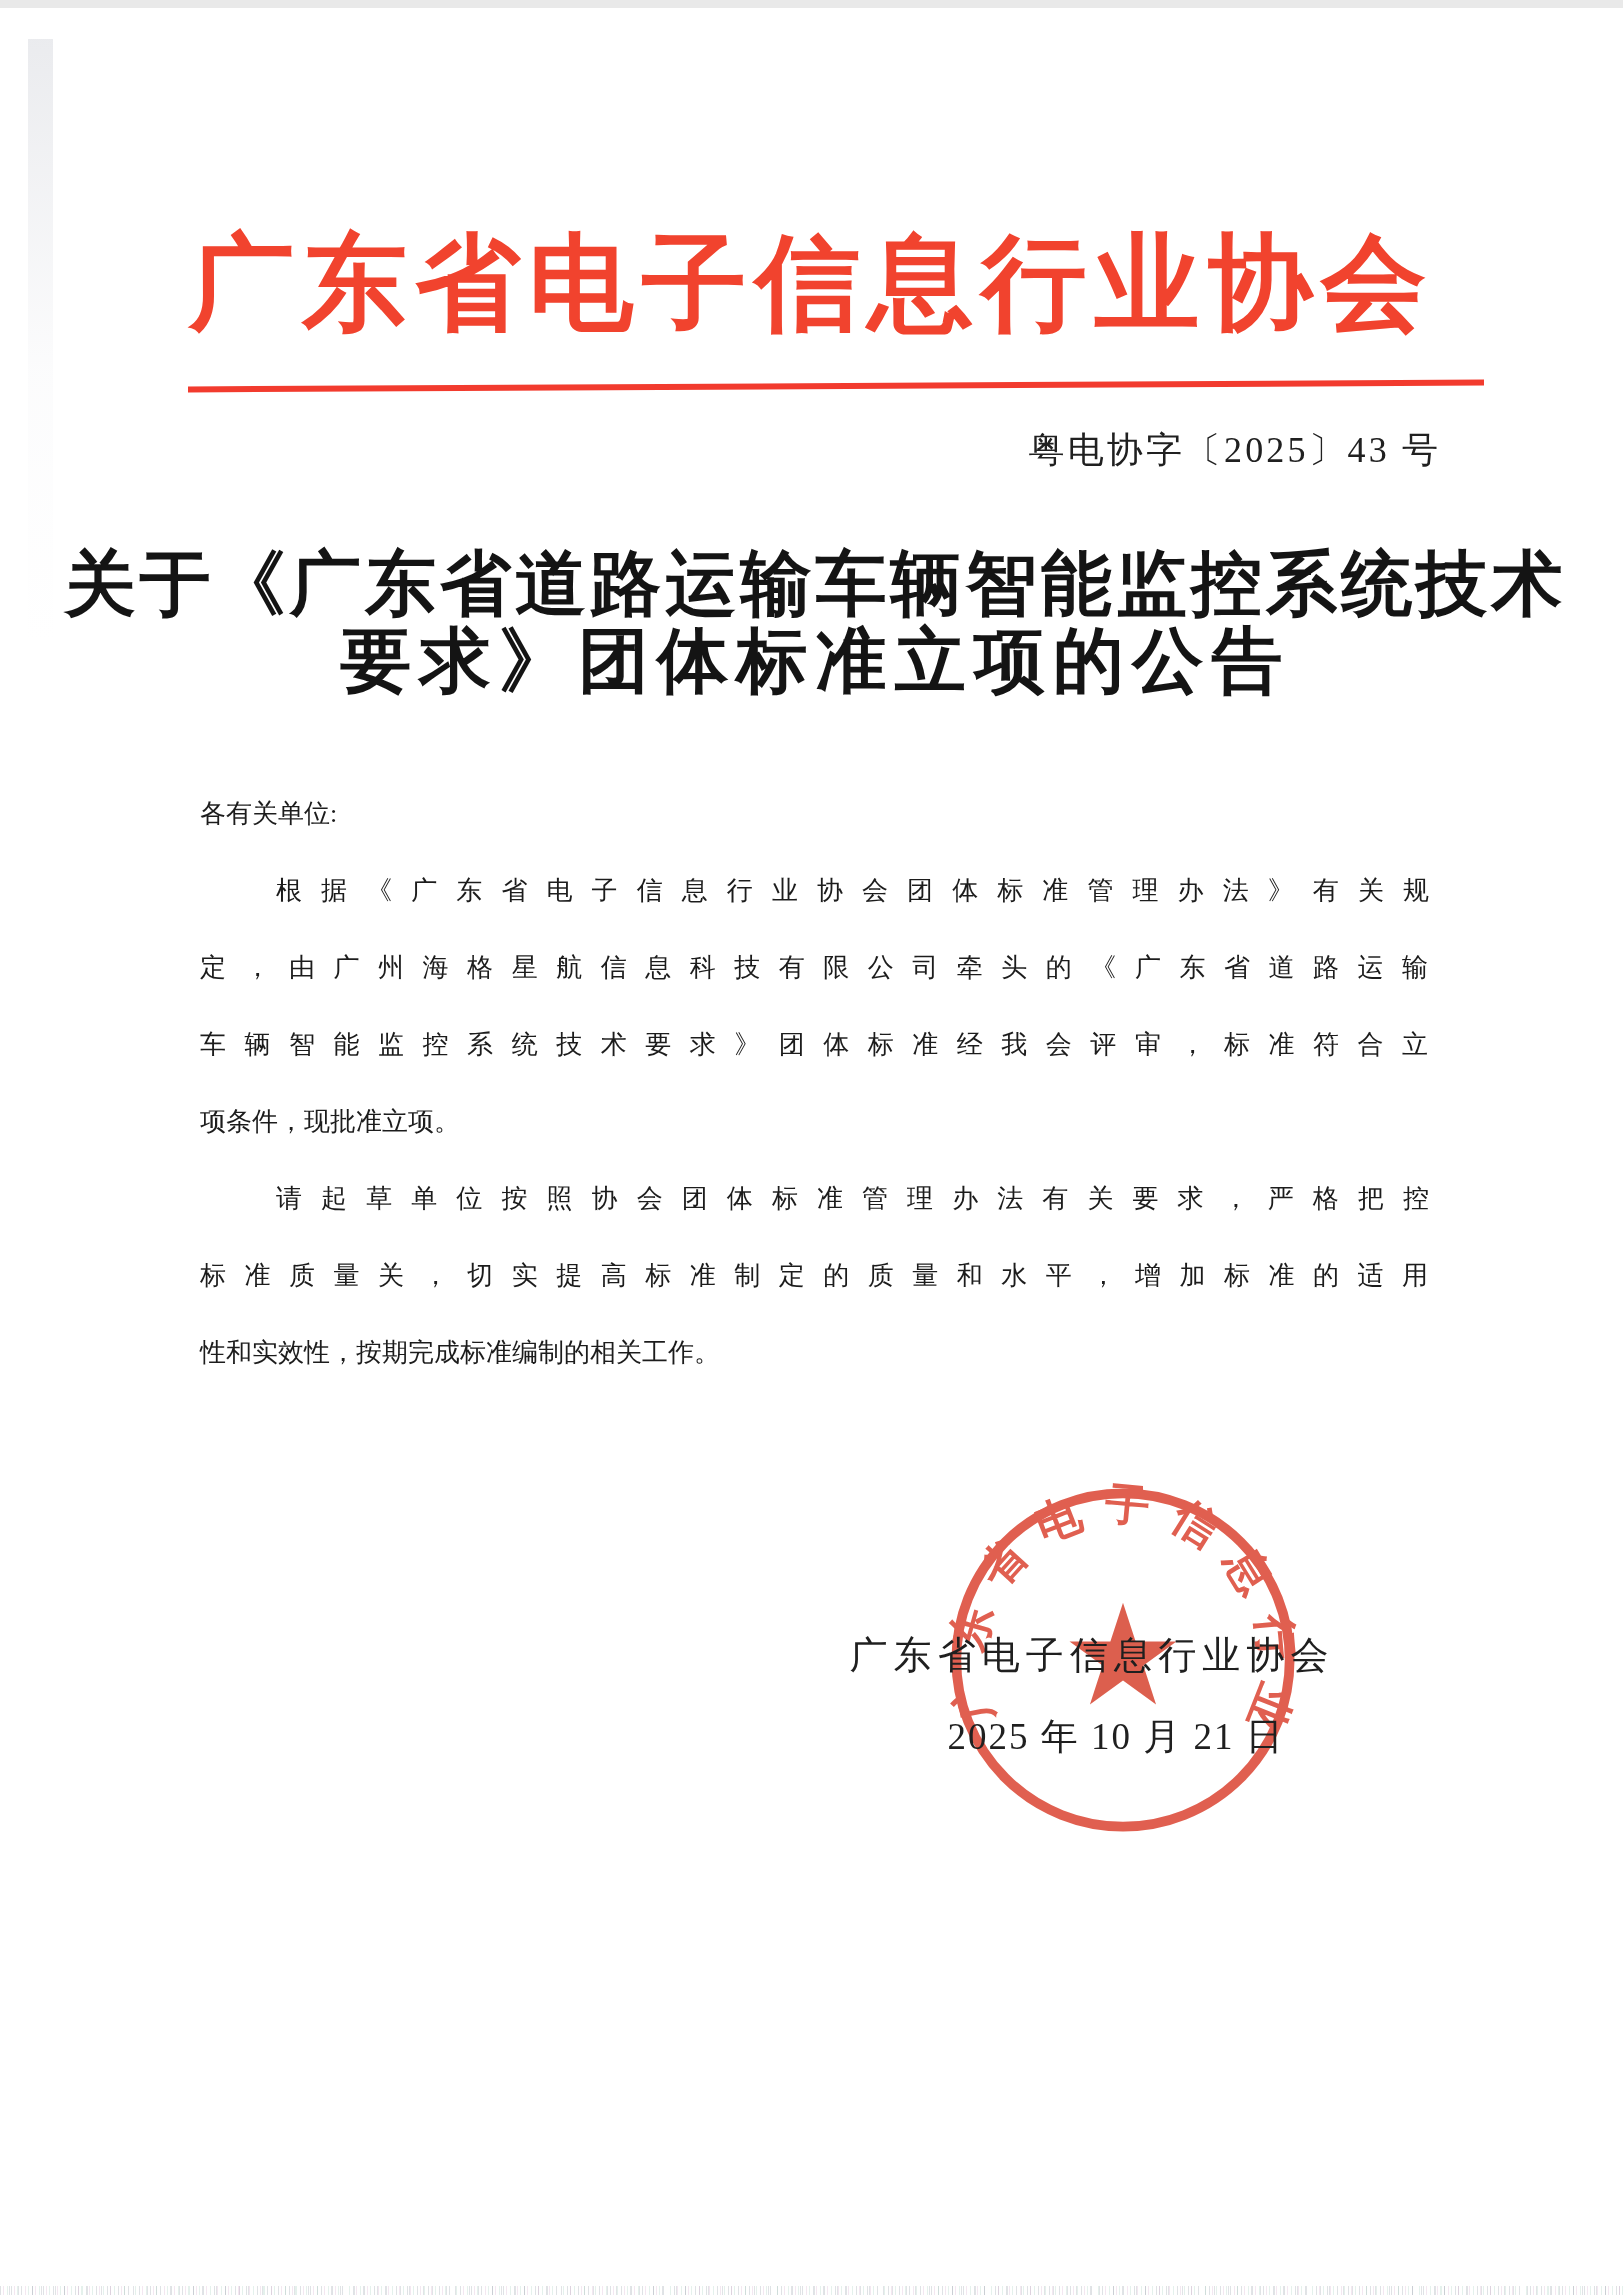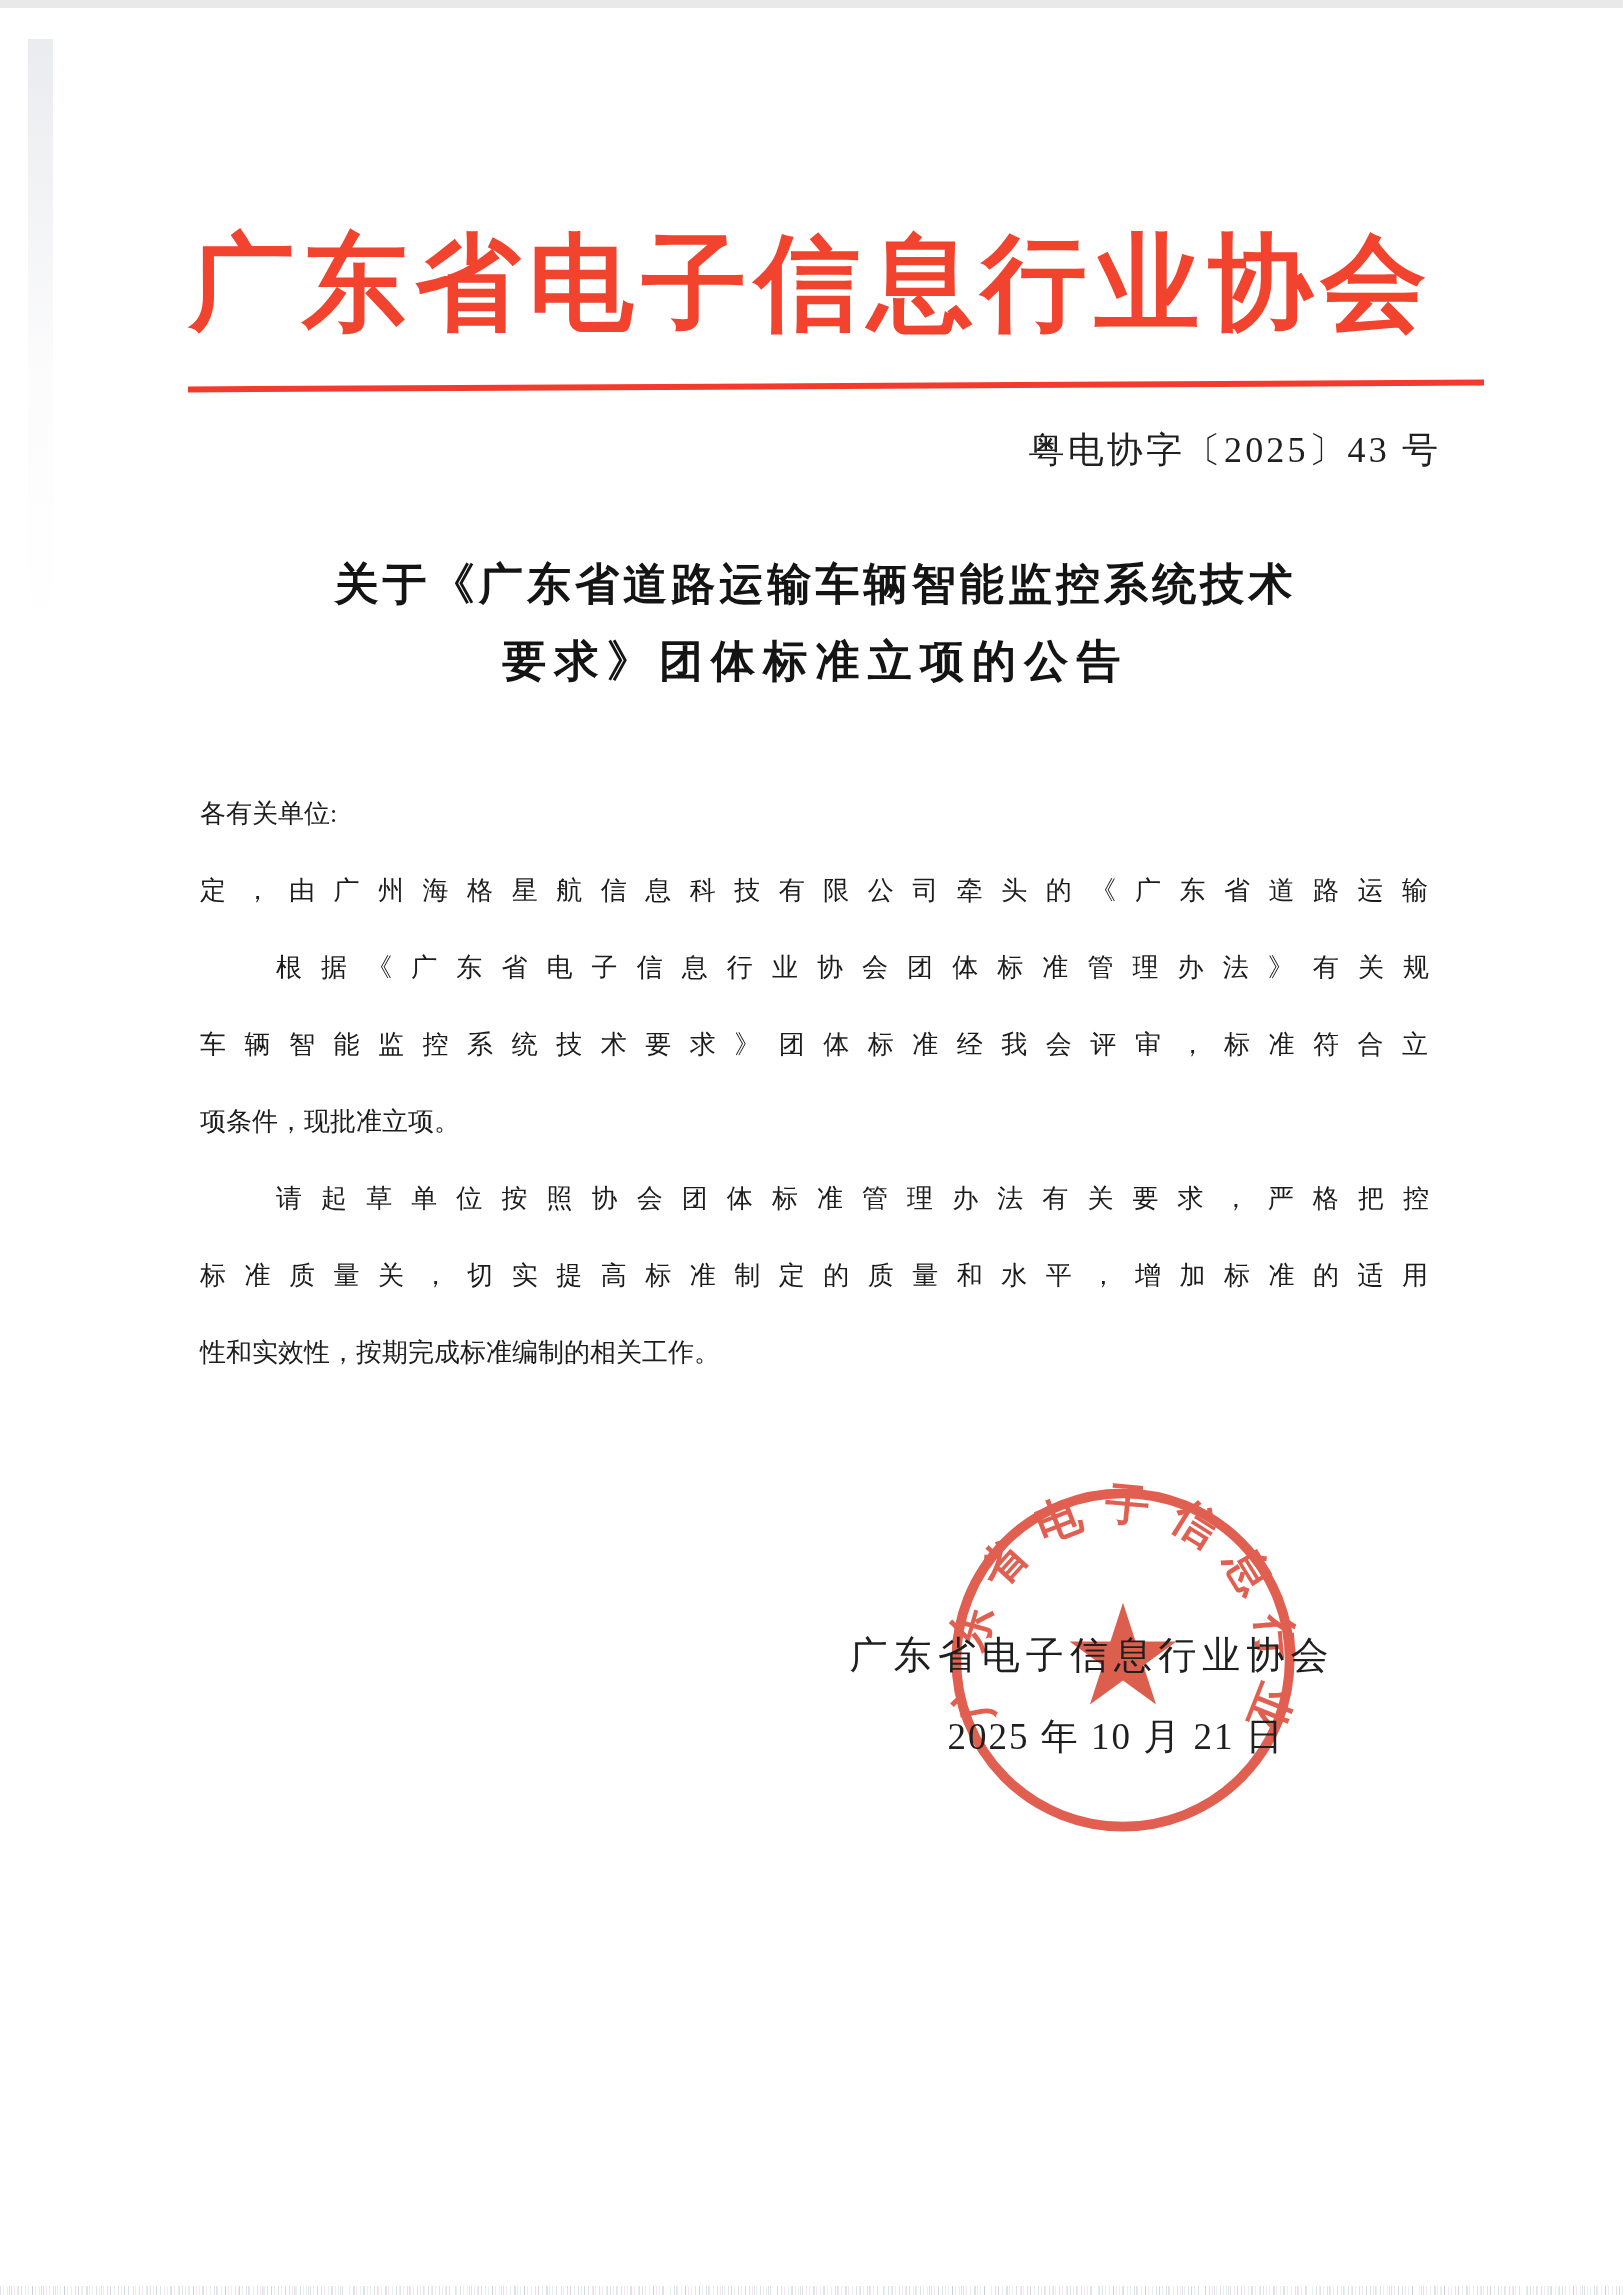--- a/index.html
+++ b/index.html
@@ -50,21 +50,21 @@
     white-space: nowrap;
   }
 
   
   .notice-title {
     position: absolute;
     left: 8px; right: 0;
     top: 538px;
     text-align: center;
     font-weight: bold;
-    font-size: 44px;
+    font-size: 71px;
     line-height: 77px;
     letter-spacing: 4.1px;
     color: #141414;
   }
   .notice-title .t2 { letter-spacing: 8.2px; }
 
   
   .body-block {
     position: absolute;
     left: 200px;
@@ -144,22 +144,22 @@
 
   <div class="doc-number">粤电协字〔2025〕43 号</div>
 
   <div class="notice-title">
     <div class="t1">关于《广东省道路运输车辆智能监控系统技术</div>
     <div class="t2">要求》团体标准立项的公告</div>
   </div>
 
   <div class="body-block">
     <div class="bline">各有关单位:</div>
+    <div class="bline just indent">根据《广东省电子信息行业协会团体标准管理办法》有关规</div>
     <div class="bline just">定，由广州海格星航信息科技有限公司牵头的《广东省道路运输</div>
-    <div class="bline just indent">根据《广东省电子信息行业协会团体标准管理办法》有关规</div>
     <div class="bline just">车辆智能监控系统技术要求》团体标准经我会评审，标准符合立</div>
     <div class="bline">项条件，现批准立项。</div>
     <div class="bline just indent">请起草单位按照协会团体标准管理办法有关要求，严格把控</div>
     <div class="bline just">标准质量关，切实提高标准制定的质量和水平，增加标准的适用</div>
     <div class="bline">性和实效性，按期完成标准编制的相关工作。</div>
   </div>
 
   <svg class="seal" width="364" height="358" viewBox="0 0 712 700" aria-hidden="true">
     <circle cx="356" cy="346" r="326" fill="none" stroke="#dc4a38" stroke-width="19"></circle>
     <path id="sealArc" d="M 120.5 482 A 272 272 0 1 1 591.5 482" fill="none"></path>

